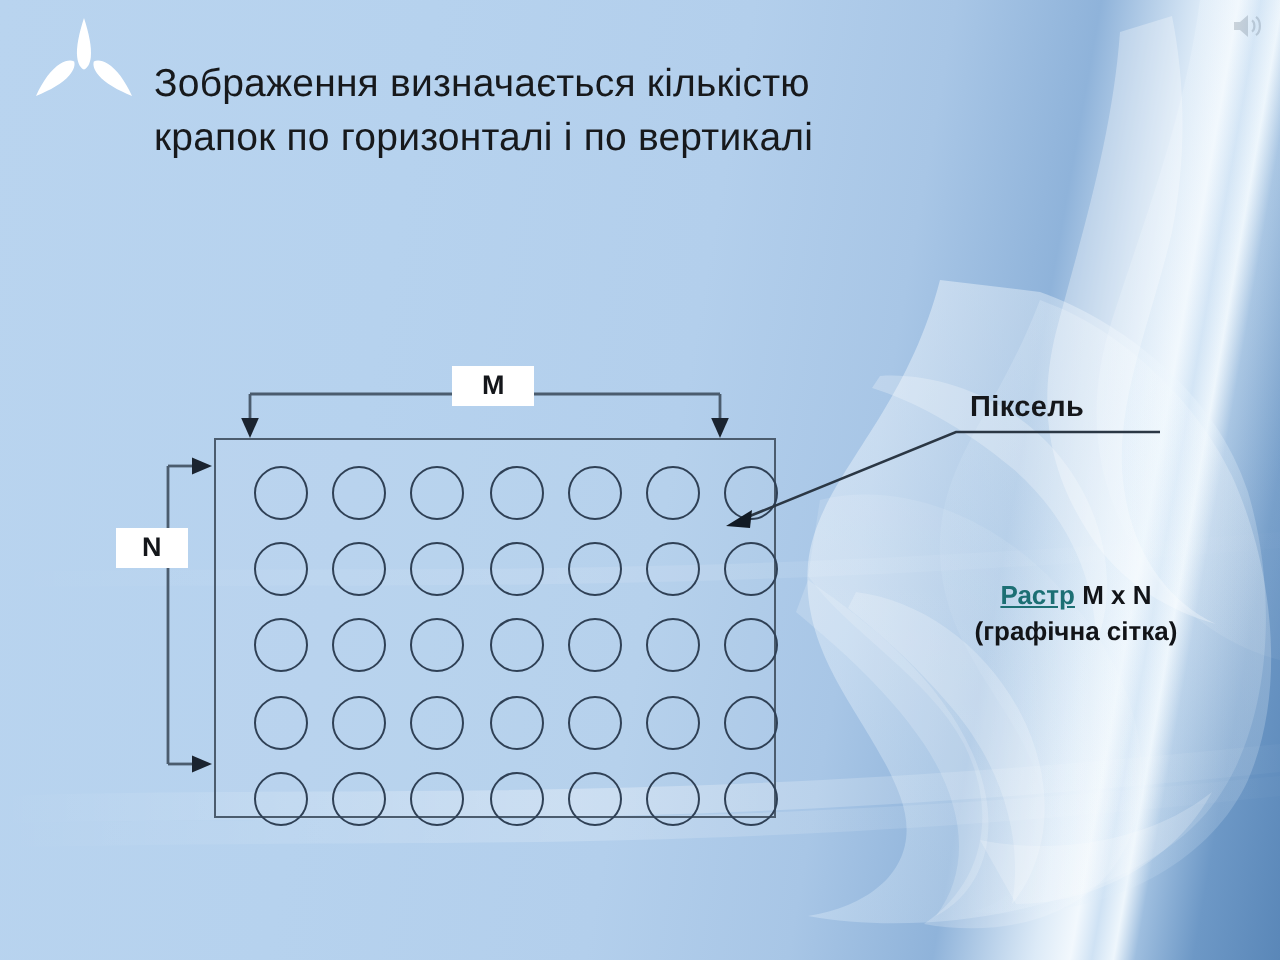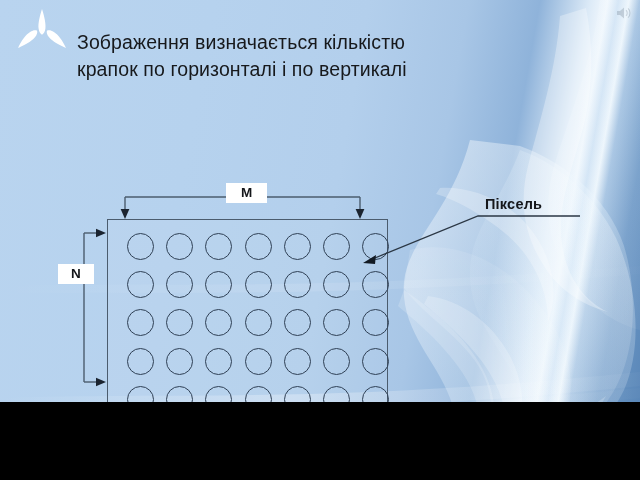--- a/index.html
+++ b/index.html
@@ -3,21 +3,21 @@
 <meta charset="utf-8">
 <style>
   html, body {
     margin: 0;
     padding: 0;
     background: #000;
   }
   #slide {
     position: relative;
     width: 640px;
-    height: 402px;
+    height: 480px;
     overflow: hidden;
     font-family: "Liberation Sans", sans-serif;
     background: linear-gradient(100deg,
         #b9d4ef 0%,
         #b6d2ee 30%,
         #b3cfec 52%,
         #a8c6e6 66%,
         #8fb3da 76%,
         #dceaf7 83%,
         #f2f8fd 85.5%,
@@ -262,14 +262,18 @@
   </div>
 
   <div id="pixel-label">Піксель</div>
   <svg id="pixel-leader" viewBox="0 0 230 65">
     <g stroke="#2b3744" stroke-width="1.3" fill="none">
       <path d="M225,11 L123,11 L15,55"></path>
     </g>
     <path d="M8,58 L21,50 L20,59 Z" fill="#121a24"></path>
   </svg>
 
+  <div id="raster-caption">
+    <div><span class="accent">Растр</span><span> M x N</span></div>
+    <div>(графічна сітка)</div>
+  </div>
 
 </div>
 
 </body></html>

